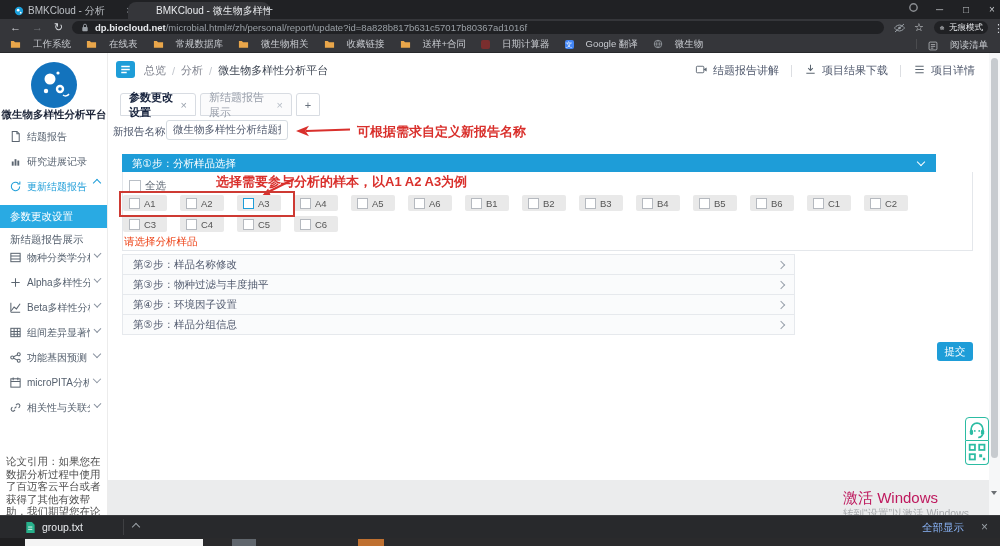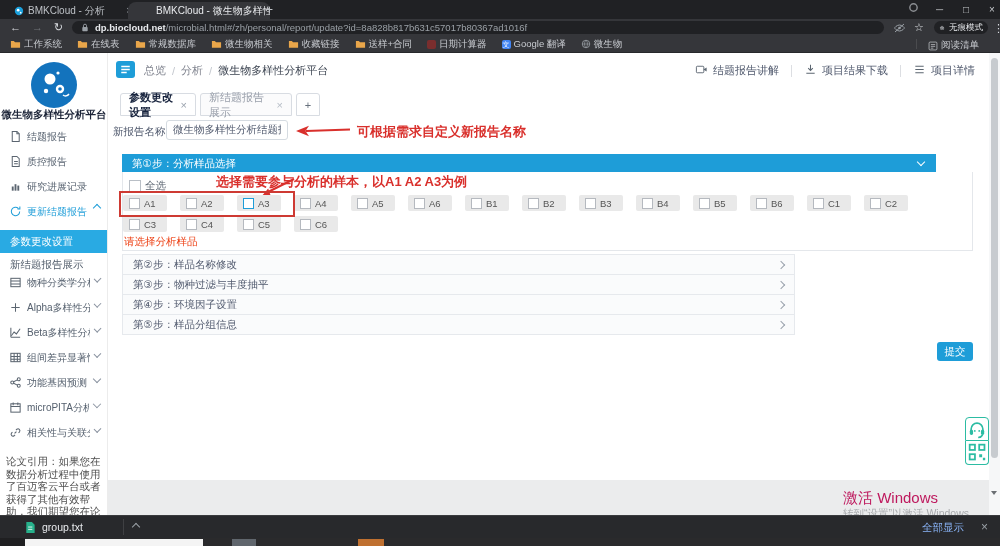--- a/index.html
+++ b/index.html
@@ -12,21 +12,21 @@
   .btab{top:2px;height:17px;border-radius:8px 8px 0 0;display:flex;align-items:center;padding:0 6px;font-size:10px;color:#bdc1c6;white-space:nowrap;overflow:hidden}
   .btab.active{background:#35363a;color:#e8eaed}
   .tab-x{margin-left:auto;color:#9aa0a6;font-size:10px;padding-left:6px}
   .winbtn{color:#c4c7ca;font-size:10px;line-height:15px}
   .toolbar{left:0;top:19px;width:1000px;height:17px;background:#35363a}
   .navic{color:#d6d9dd;font-size:11px;line-height:17px}
   .urlbar{left:72px;top:2px;width:812px;height:13px;background:#202124;border-radius:7px;display:flex;align-items:center;padding:0 8px;box-sizing:border-box;white-space:nowrap;overflow:hidden}
   .urldom{color:#e8eaed;font-size:9.5px;font-weight:bold;margin-left:5px}
   .urlpath{color:#9aa0a6;font-size:9.5px}
   .bmbar{left:0;top:36px;width:1000px;height:17px;background:#35363a;border-bottom:1px solid #27282b;box-sizing:border-box}
-  .bmk{display:flex;align-items:center;gap:3px;font-size:9.5px;color:#c9ccd1;white-space:nowrap}
+  .bmk{display:flex;align-items:center;gap:12px;font-size:9.5px;color:#c9ccd1;white-space:nowrap}
   .chev{display:inline-block;width:5px;height:5px;border-right:1.4px solid currentColor;border-bottom:1.4px solid currentColor}
   .chev.down{transform:rotate(45deg)}
   .chev.up{transform:rotate(-135deg)}
   .chev.right{transform:rotate(-45deg)}
   
   .page{left:0;top:53px;width:1000px;height:462px;background:#fff}
   .sidebar{left:0;top:0;width:108px;height:462px;background:#fff;border-right:1px solid #ececec;box-sizing:border-box}
   .side-item{height:25px;display:flex;padding:0 7px 0 9px;font-size:10px;color:#55606e;gap:5px}
   .side-item .lbl{white-space:nowrap;overflow:hidden}
   .side-item .caret{margin-left:auto;color:#8a93a0}
@@ -196,27 +196,20 @@
       <div class="abs" style="left:0;top:77px;width:107px">
         <div class="side-item">
           <svg class="sic" viewBox="0 0 14 14">
               <path d="M3.5 1.5h5l2.5 2.5v8.5H3.5z"></path>
               <path d="M8.5 1.5v2.5H11"></path>
             </svg>
           <span class="lbl">结题报告</span>
         </div>
         <div class="side-item">
           <svg class="sic" viewBox="0 0 14 14">
-              <path d="M3.5 1.5h5l2.5 2.5v8.5H3.5z"></path>
-              <path d="M5.5 7h4M5.5 9.5h4"></path>
-            </svg>
-          <span class="lbl">质控报告</span>
-        </div>
-        <div class="side-item">
-          <svg class="sic" viewBox="0 0 14 14">
               <rect x="3" y="7" width="2" height="4.5" fill="#5b6570" stroke="none"></rect>
               <rect x="6" y="4.5" width="2" height="7" fill="#5b6570" stroke="none"></rect>
               <rect x="9" y="6" width="2" height="5.5" fill="#5b6570" stroke="none"></rect>
             </svg>
           <span class="lbl">研究进展记录</span>
         </div>
         <div class="side-item accent-t">
           <svg class="sic" style="stroke:#1e9dd8" viewBox="0 0 14 14">
               <path d="M11.5 7a4.5 4.5 0 1 1-1.3-3.2"></path>
               <path d="M11.7 1.6v2.6H9.1"></path>

